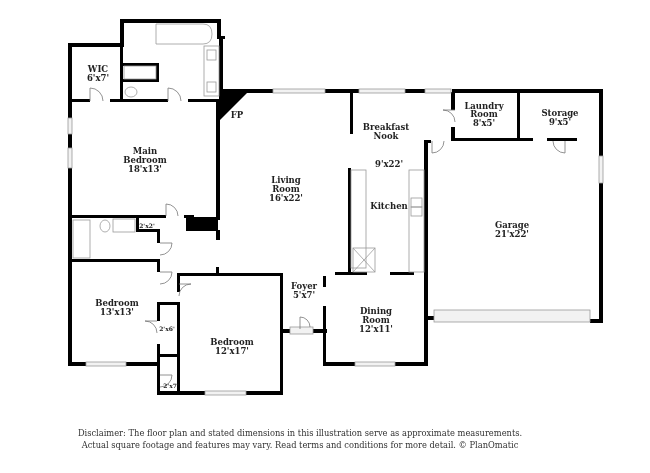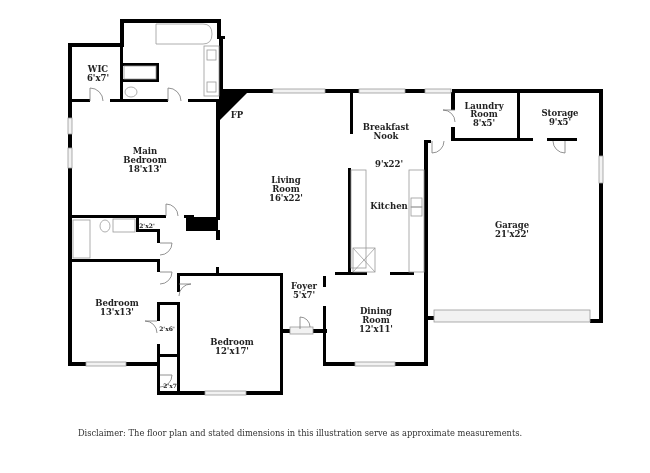--- a/index.html
+++ b/index.html
@@ -222,13 +222,14 @@
     <text class="lbl" x="304" y="298">5'x7'</text>
 
     <text class="lbl" x="376" y="314">Dining</text>
     <text class="lbl" x="376" y="323">Room</text>
     <text class="lbl" x="376" y="332">12'x11'</text>
   </g>
 </svg>
 
 <div class="disclaimer">
   <div>Disclaimer: The floor plan and stated dimensions in this illustration serve as approximate measurements.</div>
+  <div>Actual square footage and features may vary. Read terms and conditions for more detail. © PlanOmatic</div>
 </div>
 
 </body></html>

